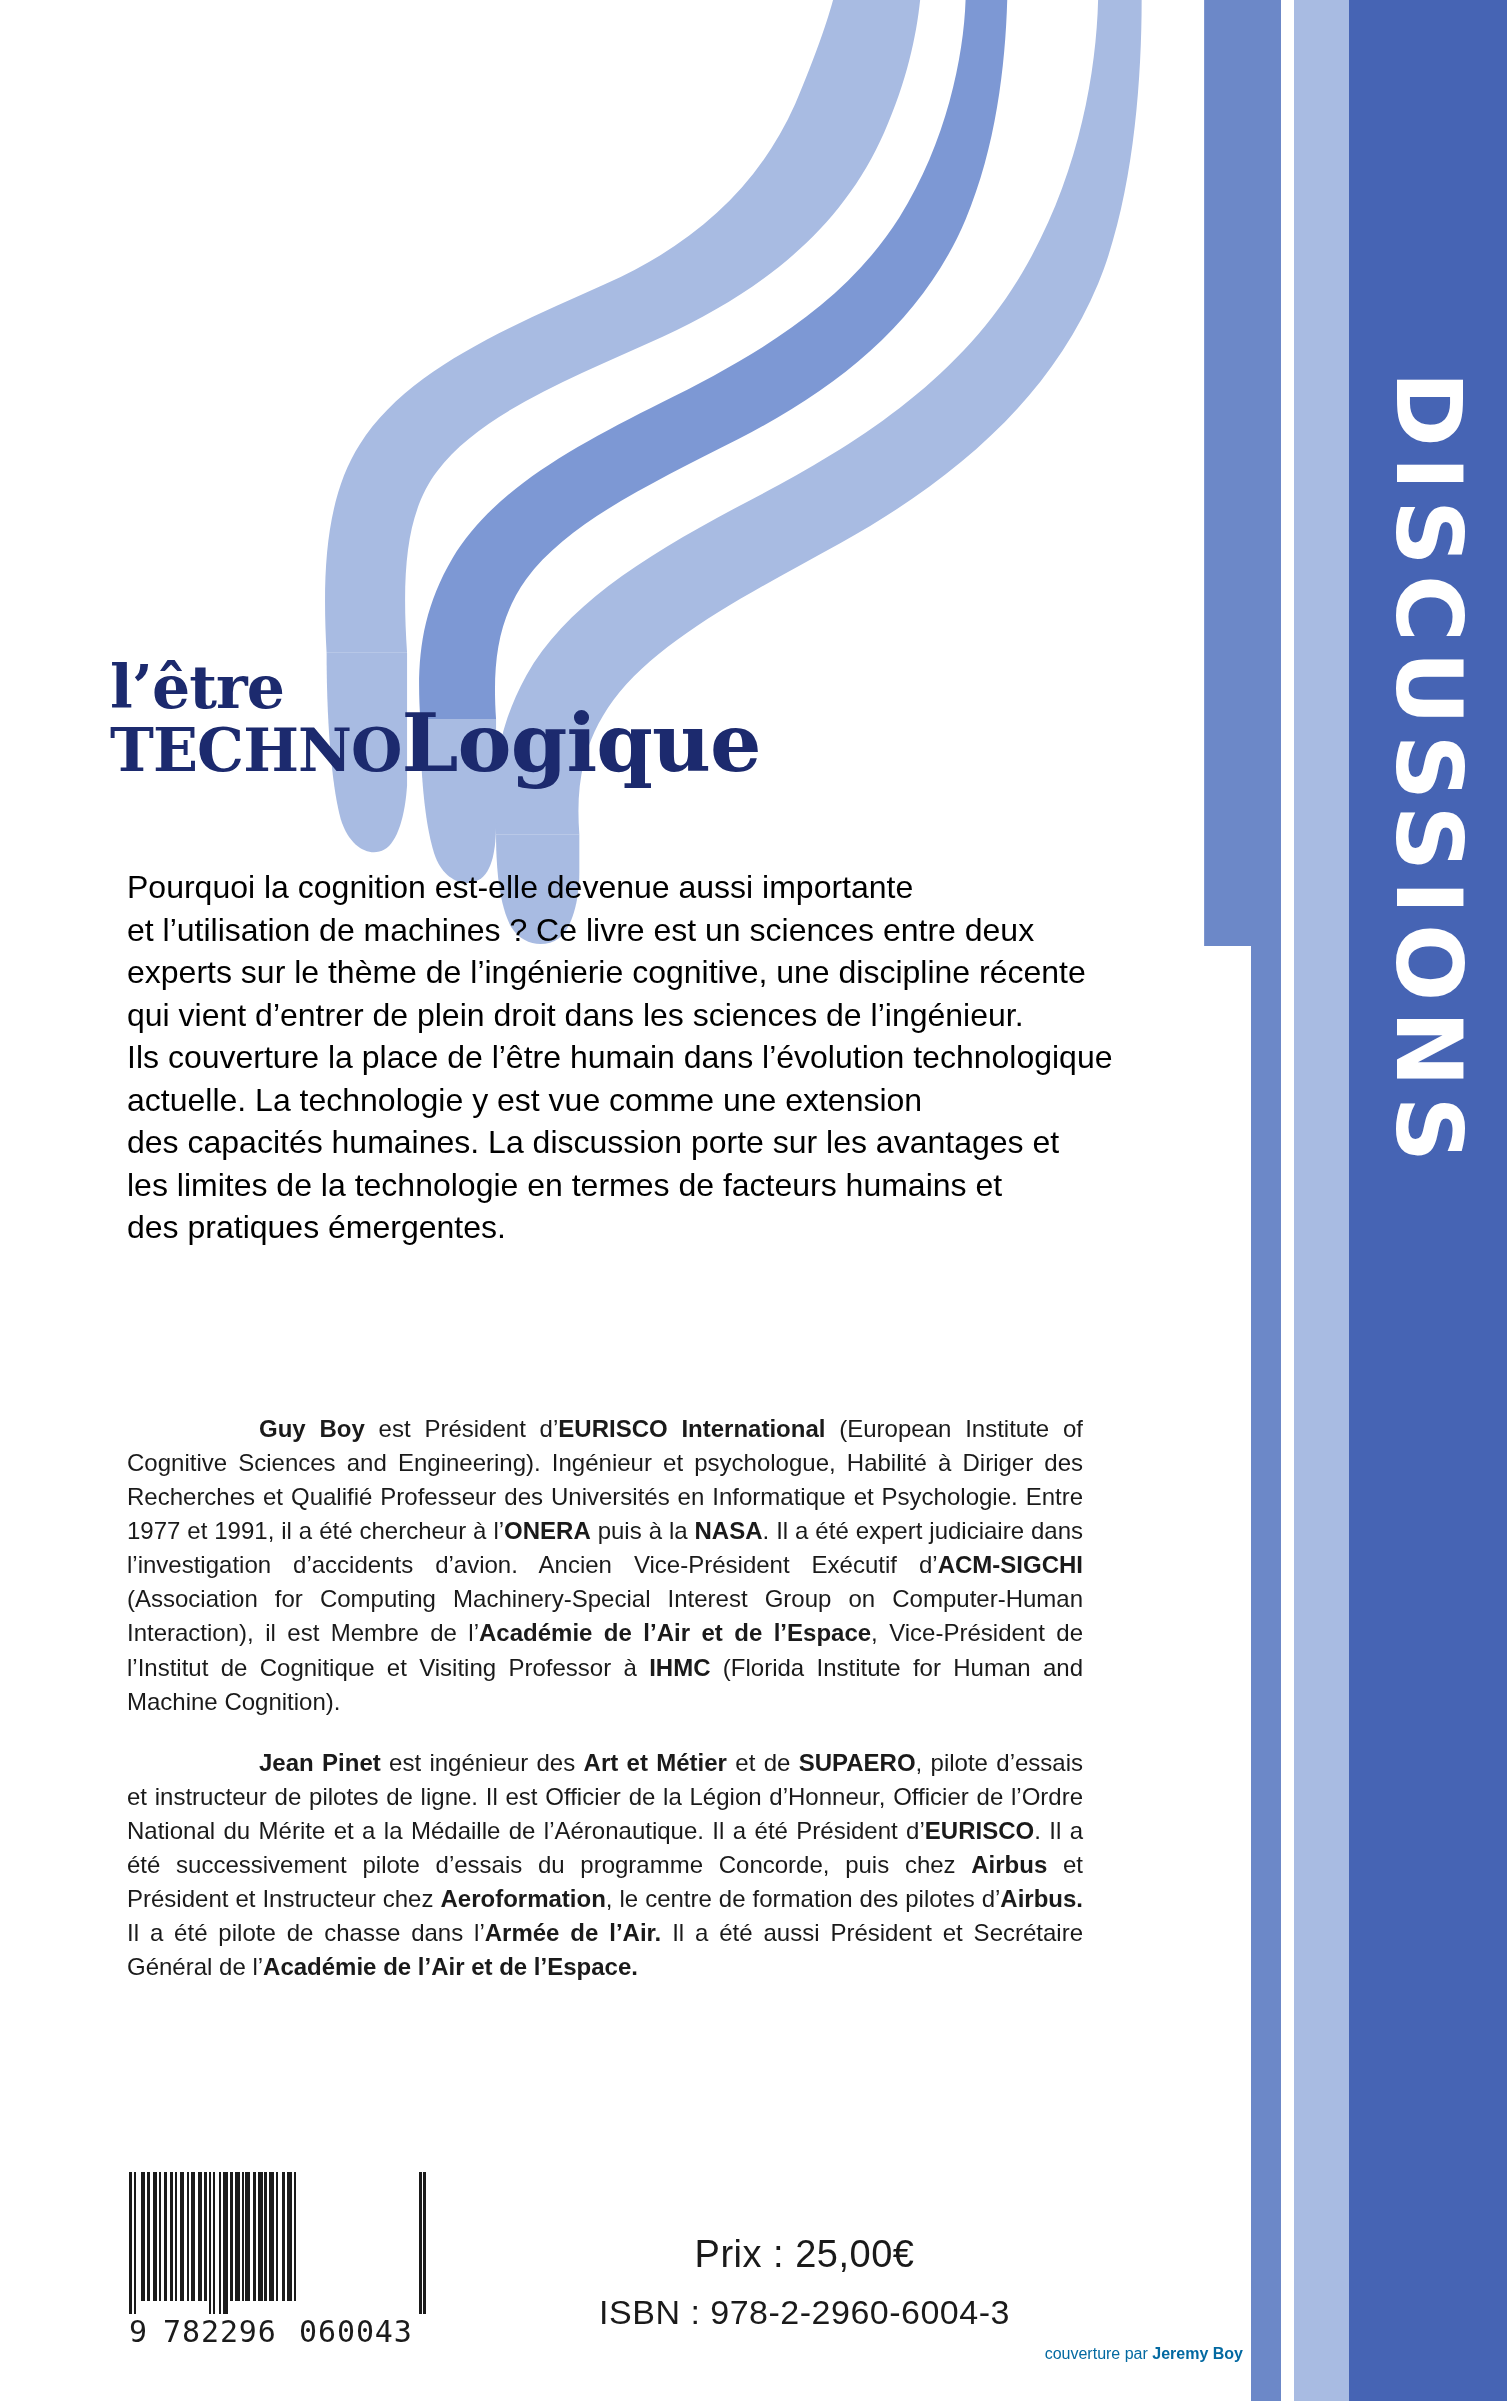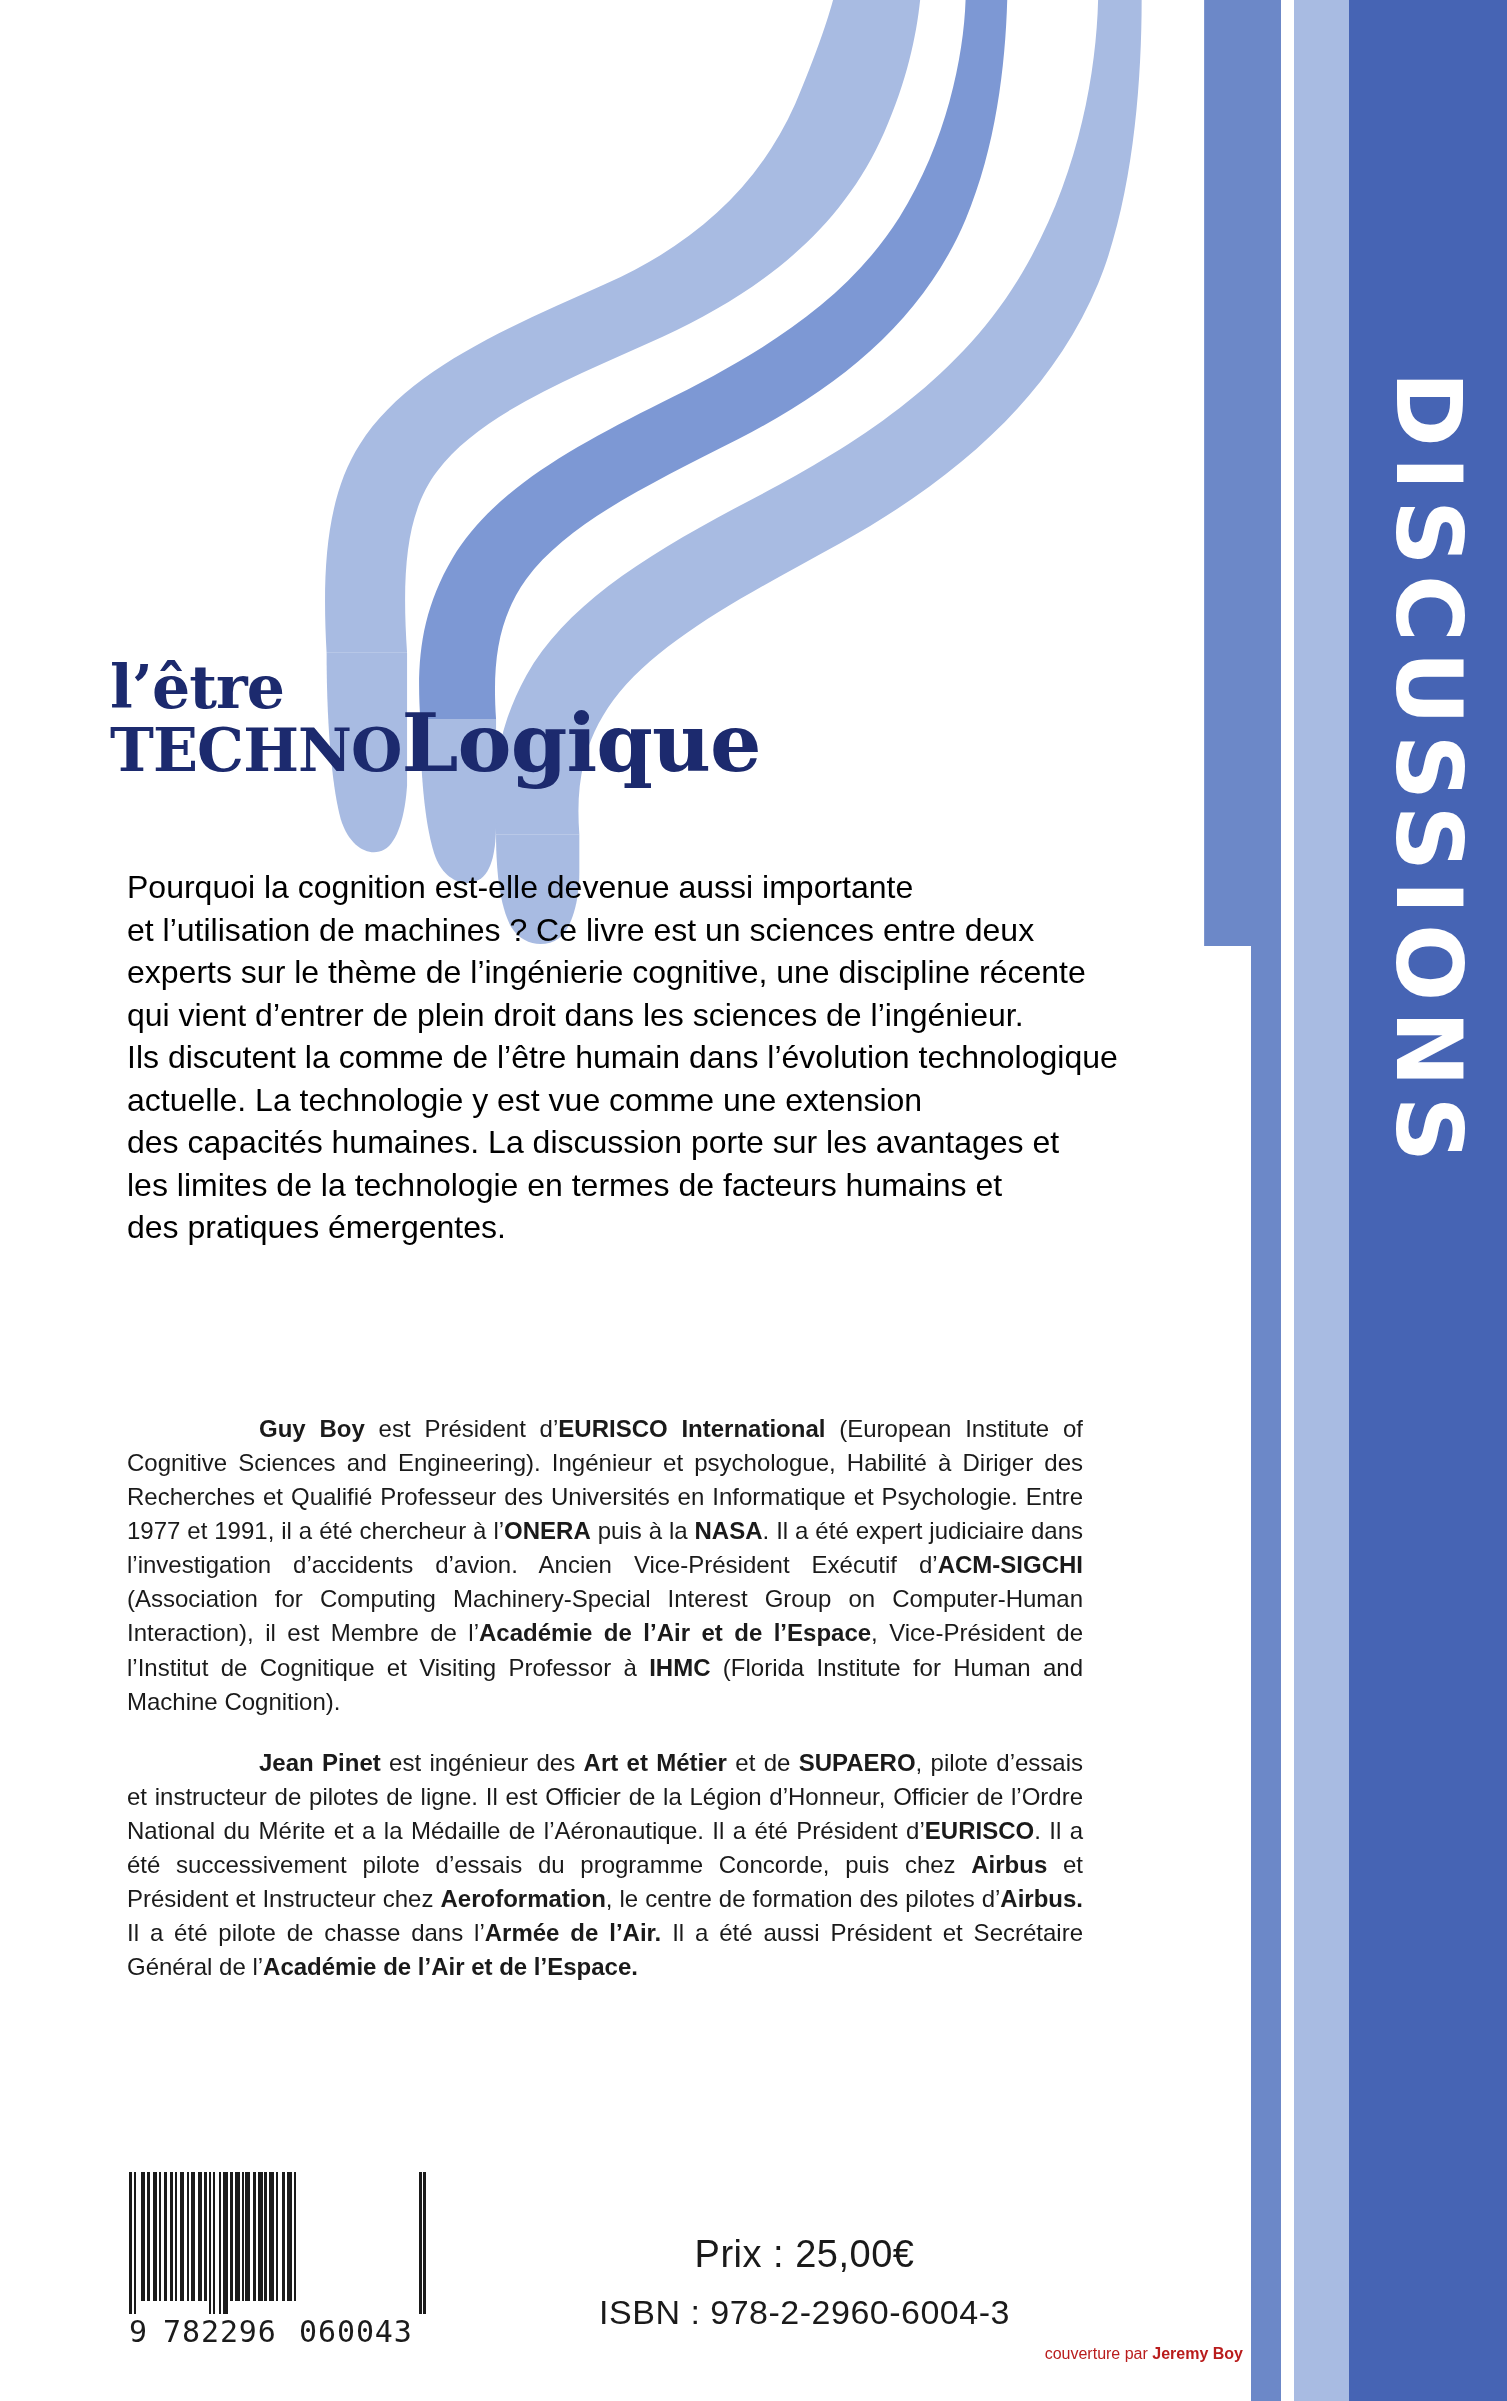--- a/index.html
+++ b/index.html
@@ -196,21 +196,21 @@
     margin-top: 17px;
   }
 
   
   .cover-credit {
     position: absolute;
     right: 265px;
     top: 2345px;
     font-family: "Liberation Sans", sans-serif;
     font-size: 16px;
-    color: #b91c1c;
+    color: #0369a1;
     white-space: nowrap;
   }
   .cover-credit b { font-weight: bold; }
 </style>
 </head>
 <body>
 
 <div id="cover">
 
   <svg class="deco" viewBox="0 0 1593 1000" preserveAspectRatio="none">
@@ -277,21 +277,21 @@
     <div class="title-line2">
       <span class="small">TECHNO</span><span class="big">L</span><span class="big">ogique</span>
     </div>
   </div>
 
   <div class="blurb" id="blurb">
       <div>Pourquoi la cognition est-elle devenue aussi importante</div>
       <div>et l’utilisation de machines ? Ce livre est un sciences entre deux</div>
       <div>experts sur le thème de l’ingénierie cognitive, une discipline récente</div>
       <div>qui vient d’entrer de plein droit dans les sciences de l’ingénieur.</div>
-      <div>Ils discutent la comme de l’être humain dans l’évolution technologique</div>
+      <div>Ils couverture la place de l’être humain dans l’évolution technologique</div>
       <div>actuelle. La technologie y est vue comme une extension</div>
       <div>des capacités humaines. La discussion porte sur les avantages et</div>
       <div>les limites de la technologie en termes de facteurs humains et</div>
       <div>des pratiques émergentes.</div>
     </div>
 
   <div class="bio first" id="bio0"><span class="ind"></span><b>Guy Boy</b><span> est Président d’</span><b>EURISCO International</b><span> (European Institute of Cognitive Sciences and Engineering). Ingénieur et psychologue, Habilité à Diriger des Recherches et Qualifié Professeur des Universités en Informatique et Psychologie. Entre 1977 et 1991, il a été chercheur à l’</span><b>ONERA</b><span> puis à la </span><b>NASA</b><span>. Il a été expert judiciaire dans l’investigation d’accidents d’avion. Ancien Vice-Président Exécutif d’</span><b>ACM-SIGCHI</b><span> (Association for Computing Machinery-Special Interest Group on Computer-Human Interaction), il est Membre de l’</span><b>Académie de l’Air et de l’Espace</b><span>, Vice-Président de l’Institut de Cognitique et Visiting Professor à </span><b>IHMC</b><span> (Florida Institute for Human and Machine Cognition).</span></div>
   <div class="bio second" id="bio1"><span class="ind"></span><b>Jean Pinet</b><span> est ingénieur des </span><b>Art et Métier</b><span> et de </span><b>SUPAERO</b><span>, pilote d’essais et instructeur de pilotes de ligne. Il est Officier de la Légion d’Honneur, Officier de l’Ordre National du Mérite et a la Médaille de l’Aéronautique. Il a été Président d’</span><b>EURISCO</b><span>. Il a été successivement pilote d’essais du programme Concorde, puis chez </span><b>Airbus</b><span> et Président et Instructeur chez </span><b>Aeroformation</b><span>, le centre de formation des pilotes d’</span><b>Airbus.</b><span> Il a été pilote de chasse dans l’</span><b>Armée de l’Air.</b><span> Il a été aussi Président et Secrétaire Général de l’</span><b>Académie de l’Air et de l’Espace.</b></div>
 
   <div class="barcode-wrap">

